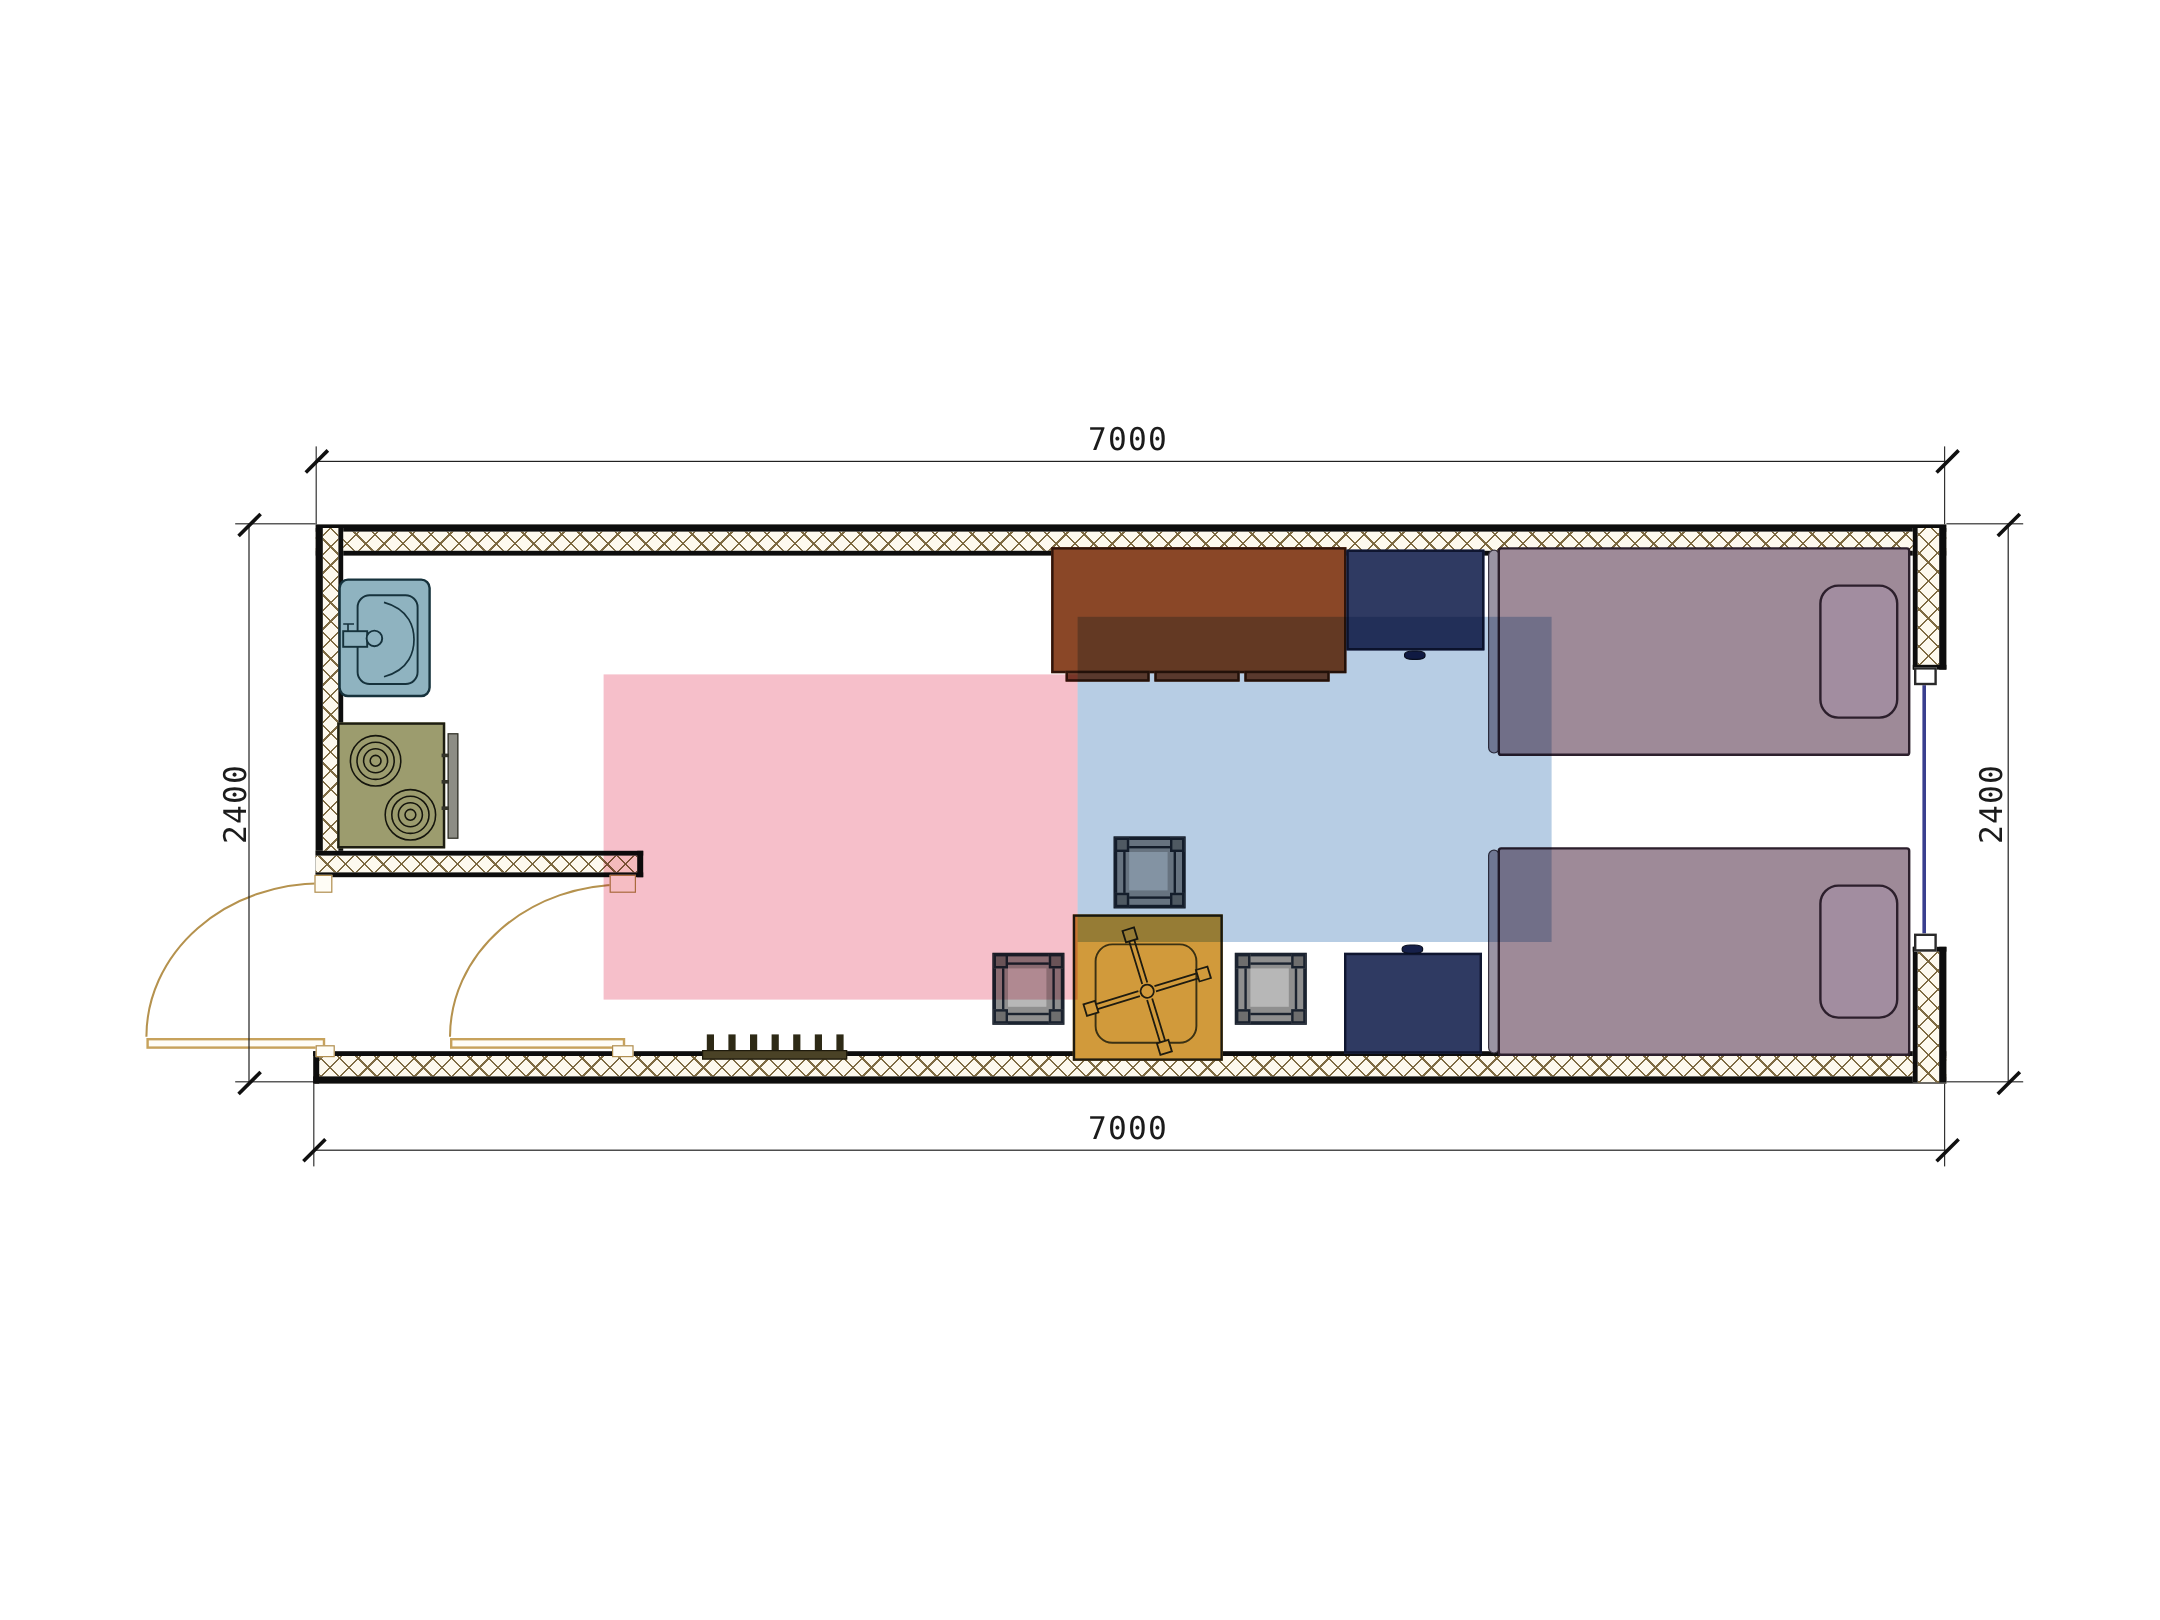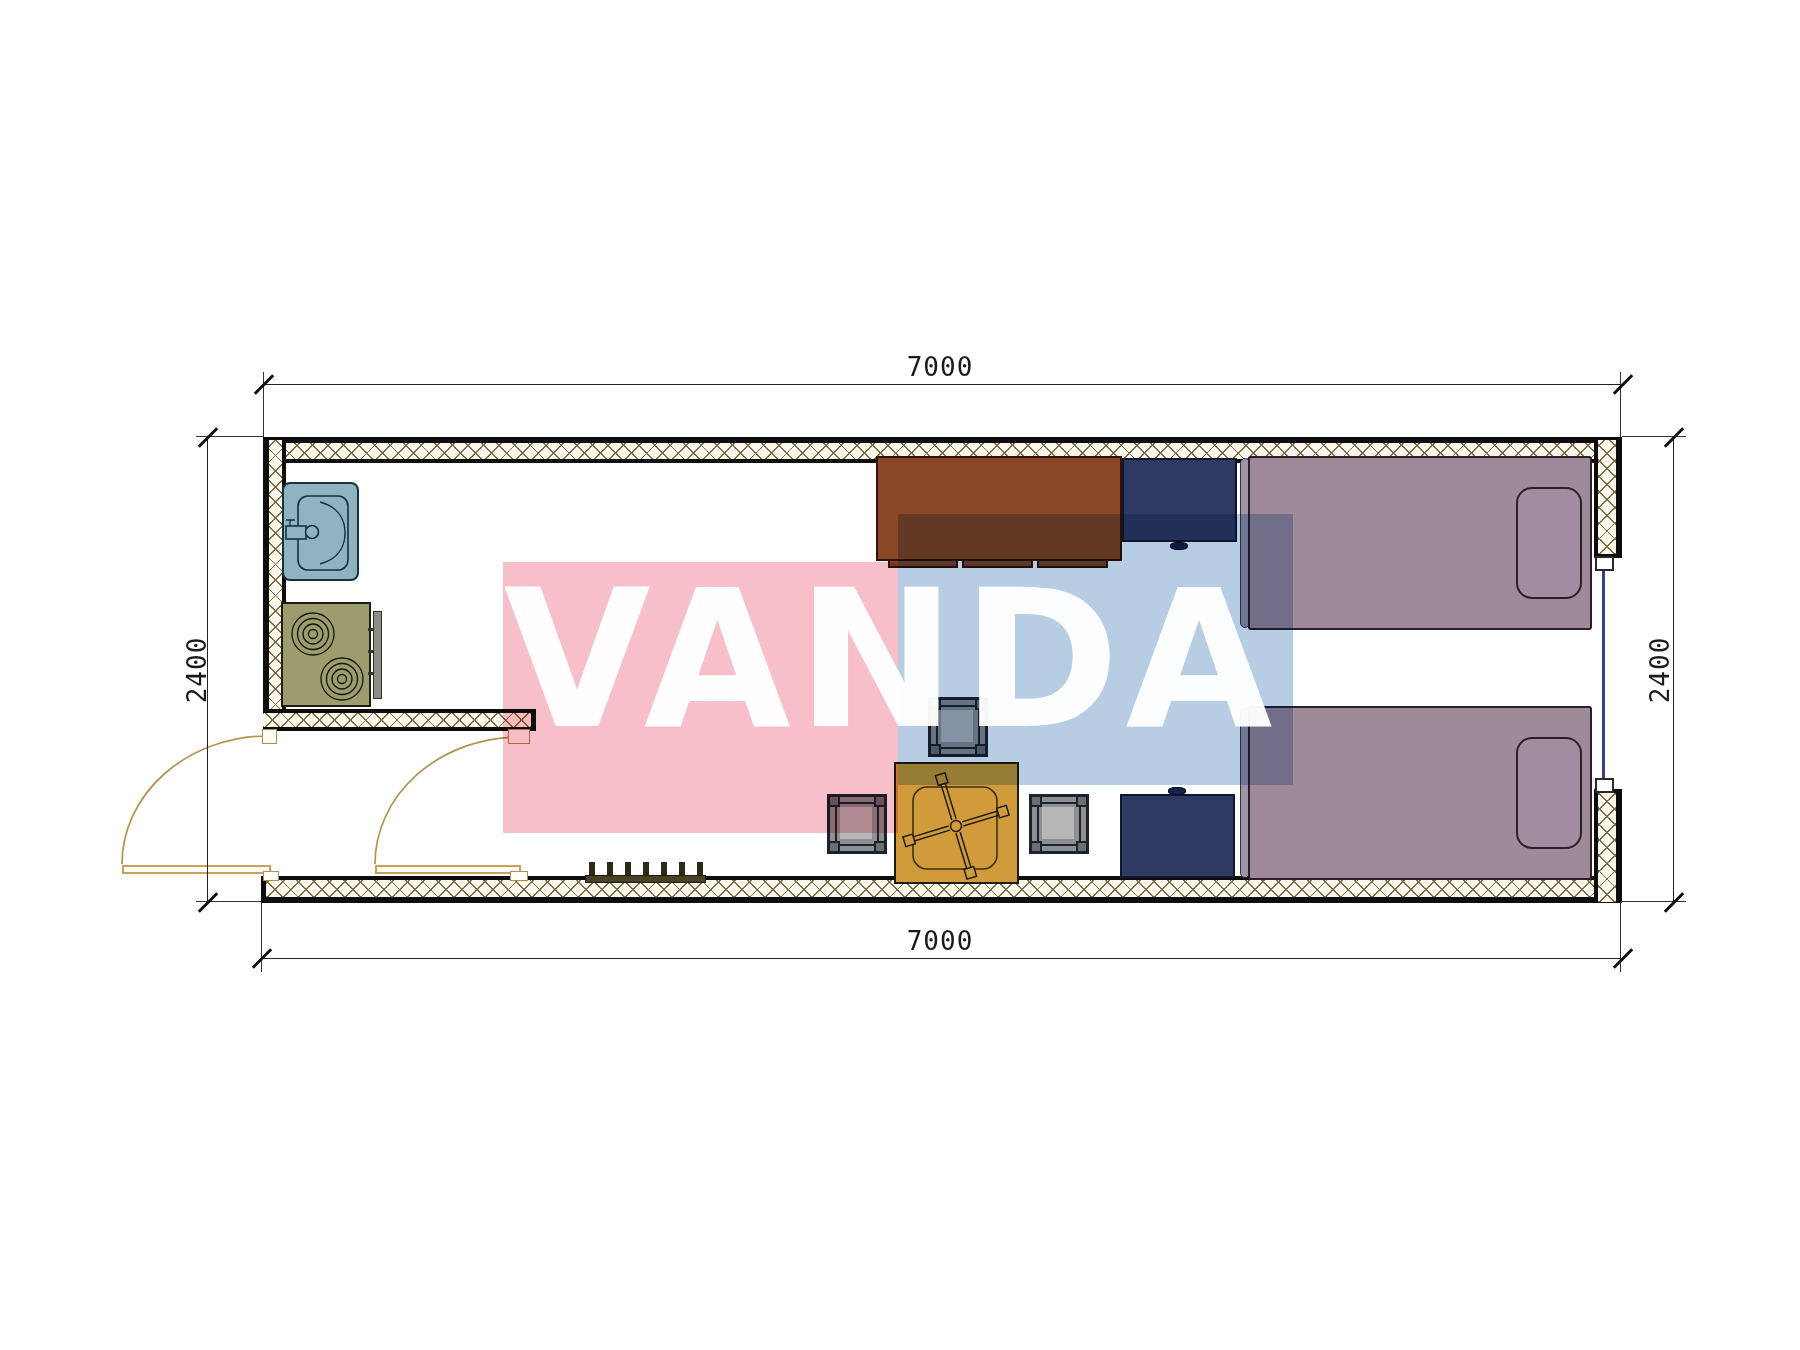--- a/index.html
+++ b/index.html
@@ -244,15 +244,14 @@
 
   <div class="abs dimvline" style="left:1673px;top:437px;height:465px;"></div>
   <div class="abs extline-h" style="left:1622px;top:436px;width:64px;"></div>
   <div class="abs extline-h" style="left:1622px;top:901px;width:64px;"></div>
   <div class="abs tick" style="left:1661px;top:436px;"></div>
   <div class="abs tick" style="left:1661px;top:901px;"></div>
   <div class="abs dimtext rot" style="left:1600px;top:655px;width:120px;">2400</div>
 
   <div class="abs wm pink"></div>
   <div class="abs wm blue"></div>
-  <div class="abs wm-word">VANDA</div>
 
 </div>
 
 </body></html>

